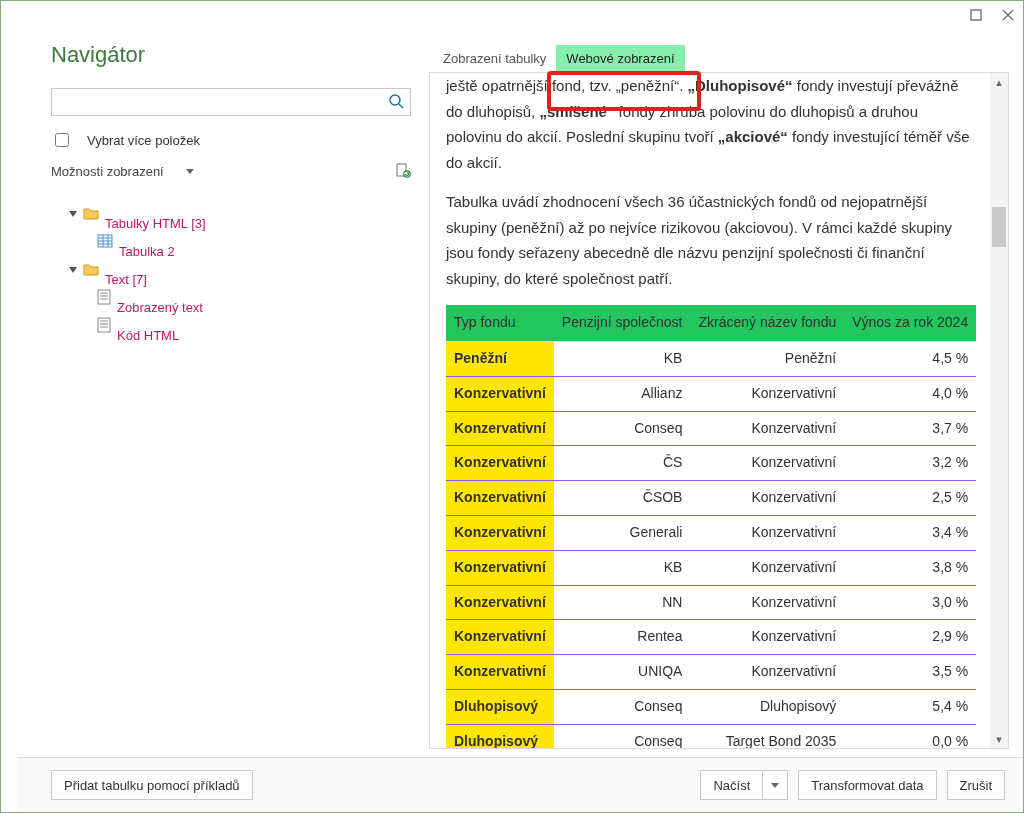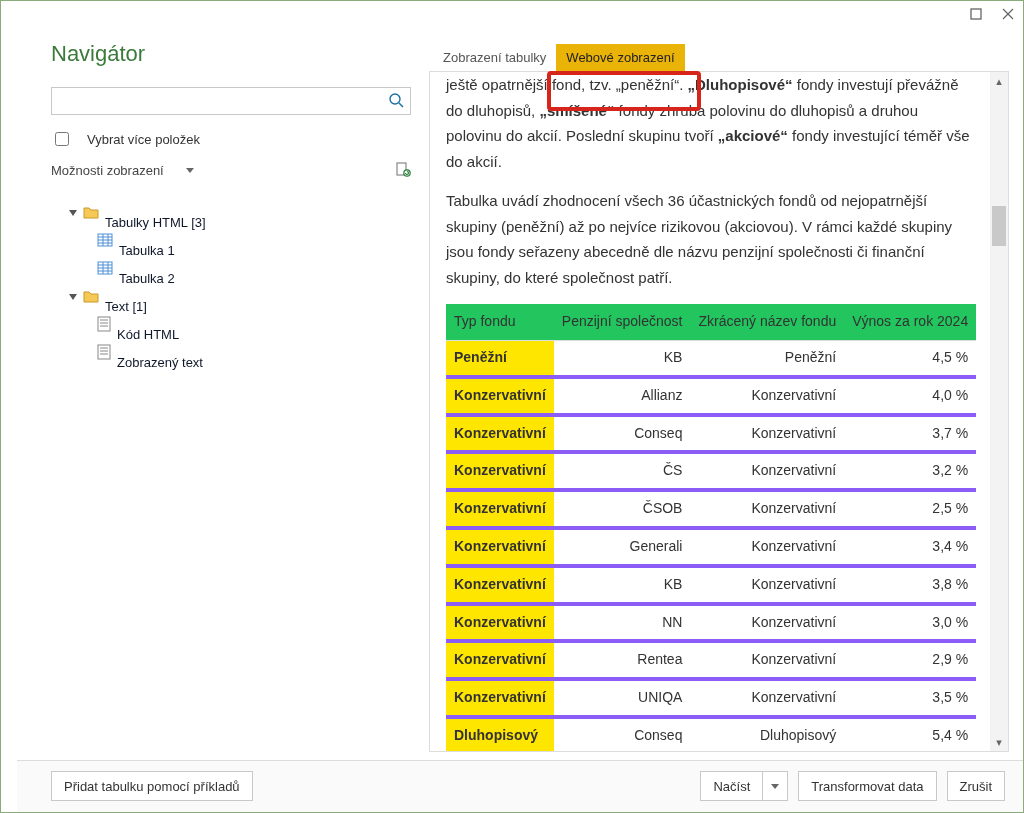--- a/index.html
+++ b/index.html
@@ -81,21 +81,21 @@
   .tree .node { display:flex; align-items:center; gap:6px; height:28px; }
   .tri {
     width:0;height:0;border-left:4px solid transparent;border-right:4px solid transparent;
     border-top:6px solid #555;
     transform: translateY(1px);
   }
   .folder-icon svg, .table-icon svg, .doc-icon svg { display:block; }
   .indent-1 { padding-left: 18px; }
   .indent-2 { padding-left: 46px; }
   .indent-1b { padding-left: 18px; }
-  .tree .label { color:#0f172a;margin-top:20px; }
+  .tree .label { color:#be185d;margin-top:20px; }
 
   
   .right {
     flex:1;
     padding: 10px 14px 8px 0;
     display:flex; flex-direction:column;
     min-width:0;
   }
   .tabs-wrap {
     position: relative;
@@ -103,21 +103,21 @@
     display:flex; align-items:flex-end;
     padding-left: 4px;
   }
   .tab {
     padding: 6px 10px;
     font-size: 13px;
     color:#555;
     cursor:pointer;
   }
   .tab.active {
-    background:#eab308;
+    background:#86efac;
     color:#222;
   }
   .red-box {
     position:absolute;
     border: 4px solid #d8251c;
     border-radius: 4px;
     top: 70px;
     left: 546px;
     width: 154px;
     height: 40px;
@@ -151,21 +151,21 @@
   .fund-table th {
     background: #22c55e;
     text-align: left;
     font-weight: 400;
     padding: 6px 8px;
     border-bottom: 1px solid #ddd;
     white-space: nowrap;
   }
   .fund-table th.num, .fund-table td.num { text-align: right; }
   .fund-table td {
-    border-bottom: 4px solid #8b5cf6;
+    border-bottom: 1px solid #8b5cf6;
     padding: 5px 8px;
   }
   .fund-table td.first {
     background: #ffe600;
     font-weight: 700;
   }
   .fund-table td.c2 { text-align: right; }
   .fund-table td.c3 { text-align: right; }
 
   
@@ -270,33 +270,20 @@
 
       <div class="tree">
         <div class="node indent-1">
           <span class="tri"></span>
           <span class="folder-icon">
             <svg width="16" height="14" viewBox="0 0 16 14">
                 <path d="M1 3 h5 l2 2 h7 v8 h-14 z" fill="#f6c956" stroke="#c89a2a"></path>
               </svg>
           </span>
           <span class="label">Tabulky HTML [3]</span>
-        </div>
-        <div class="node indent-2">
-          <span class="table-icon">
-            <svg width="16" height="14" viewBox="0 0 16 14">
-                <rect x="1" y="1" width="14" height="12" fill="none" stroke="#4d8fd6"></rect>
-                <line x1="1" y1="4" x2="15" y2="4" stroke="#4d8fd6"></line>
-                <line x1="1" y1="7" x2="15" y2="7" stroke="#4d8fd6"></line>
-                <line x1="1" y1="10" x2="15" y2="10" stroke="#4d8fd6"></line>
-                <line x1="6" y1="1" x2="6" y2="13" stroke="#4d8fd6"></line>
-                <line x1="11" y1="1" x2="11" y2="13" stroke="#4d8fd6"></line>
-              </svg>
-          </span>
-          <span class="label">Tabulka 1</span>
         </div>
         <div class="node indent-2">
           <span class="table-icon">
             <svg width="16" height="14" viewBox="0 0 16 14">
                 <rect x="1" y="1" width="14" height="12" fill="none" stroke="#4d8fd6"></rect>
                 <line x1="1" y1="4" x2="15" y2="4" stroke="#4d8fd6"></line>
                 <line x1="1" y1="7" x2="15" y2="7" stroke="#4d8fd6"></line>
                 <line x1="1" y1="10" x2="15" y2="10" stroke="#4d8fd6"></line>
                 <line x1="6" y1="1" x2="6" y2="13" stroke="#4d8fd6"></line>
                 <line x1="11" y1="1" x2="11" y2="13" stroke="#4d8fd6"></line>
@@ -305,44 +292,44 @@
           <span class="label">Tabulka 2</span>
         </div>
 
         <div class="node indent-1b">
           <span class="tri"></span>
           <span class="folder-icon">
             <svg width="16" height="14" viewBox="0 0 16 14">
                 <path d="M1 3 h5 l2 2 h7 v8 h-14 z" fill="#f6c956" stroke="#c89a2a"></path>
               </svg>
           </span>
-          <span class="label">Text [1]</span>
+          <span class="label">Text [7]</span>
+        </div>
+        <div class="node indent-2">
+          <span class="doc-icon">
+            <svg width="14" height="16" viewBox="0 0 14 16">
+                <rect x="1" y="1" width="12" height="14" fill="none" stroke="#888"></rect>
+                <line x1="3" y1="4" x2="11" y2="4" stroke="#888"></line>
+                <line x1="3" y1="7" x2="11" y2="7" stroke="#888"></line>
+                <line x1="3" y1="10" x2="11" y2="10" stroke="#888"></line>
+              </svg>
+          </span>
+          <span class="label">Zobrazený text</span>
         </div>
         <div class="node indent-2">
           <span class="doc-icon">
             <svg width="14" height="16" viewBox="0 0 14 16">
                 <rect x="1" y="1" width="12" height="14" fill="none" stroke="#888"></rect>
                 <line x1="3" y1="4" x2="11" y2="4" stroke="#888"></line>
                 <line x1="3" y1="7" x2="11" y2="7" stroke="#888"></line>
                 <line x1="3" y1="10" x2="11" y2="10" stroke="#888"></line>
               </svg>
           </span>
           <span class="label">Kód HTML</span>
         </div>
-        <div class="node indent-2">
-          <span class="doc-icon">
-            <svg width="14" height="16" viewBox="0 0 14 16">
-                <rect x="1" y="1" width="12" height="14" fill="none" stroke="#888"></rect>
-                <line x1="3" y1="4" x2="11" y2="4" stroke="#888"></line>
-                <line x1="3" y1="7" x2="11" y2="7" stroke="#888"></line>
-                <line x1="3" y1="10" x2="11" y2="10" stroke="#888"></line>
-              </svg>
-          </span>
-          <span class="label">Zobrazený text</span>
-        </div>
       </div>
     </div>
 
     <div class="right">
       <div class="tabs-wrap">
         <div class="tab">Zobrazení tabulky</div>
         <div class="tab active">Webové zobrazení</div>
       </div>
 
       <div class="content-frame">

